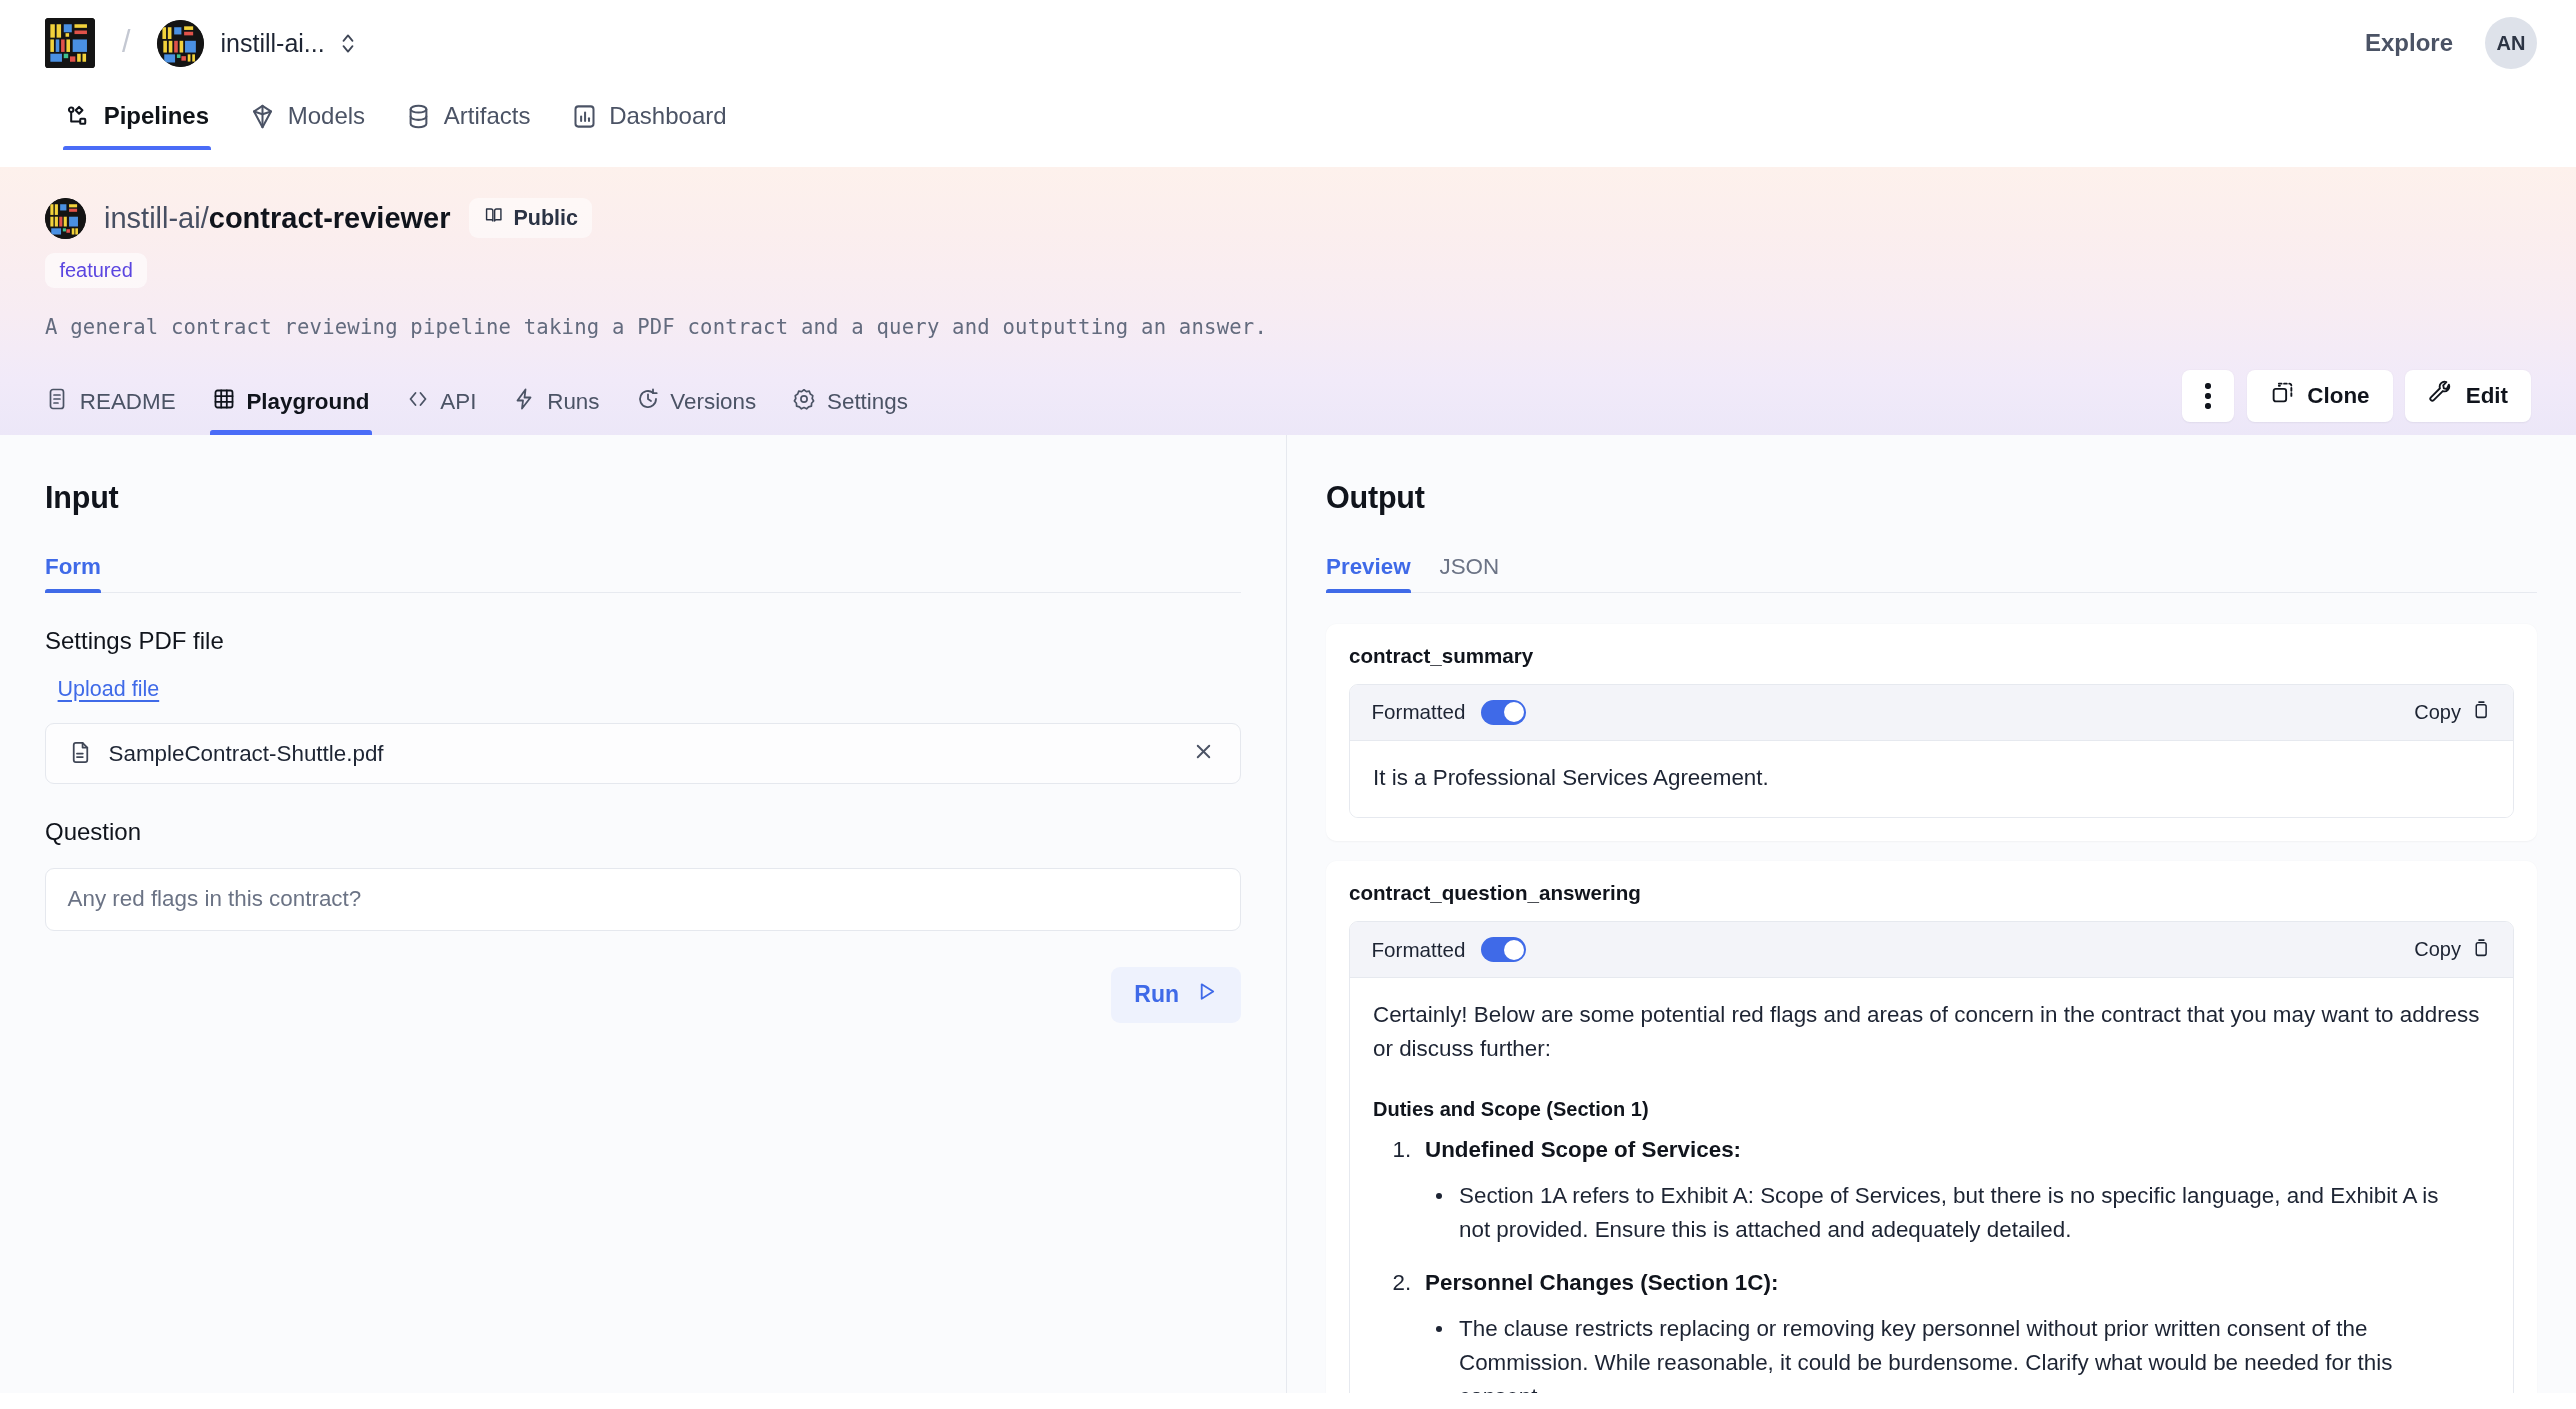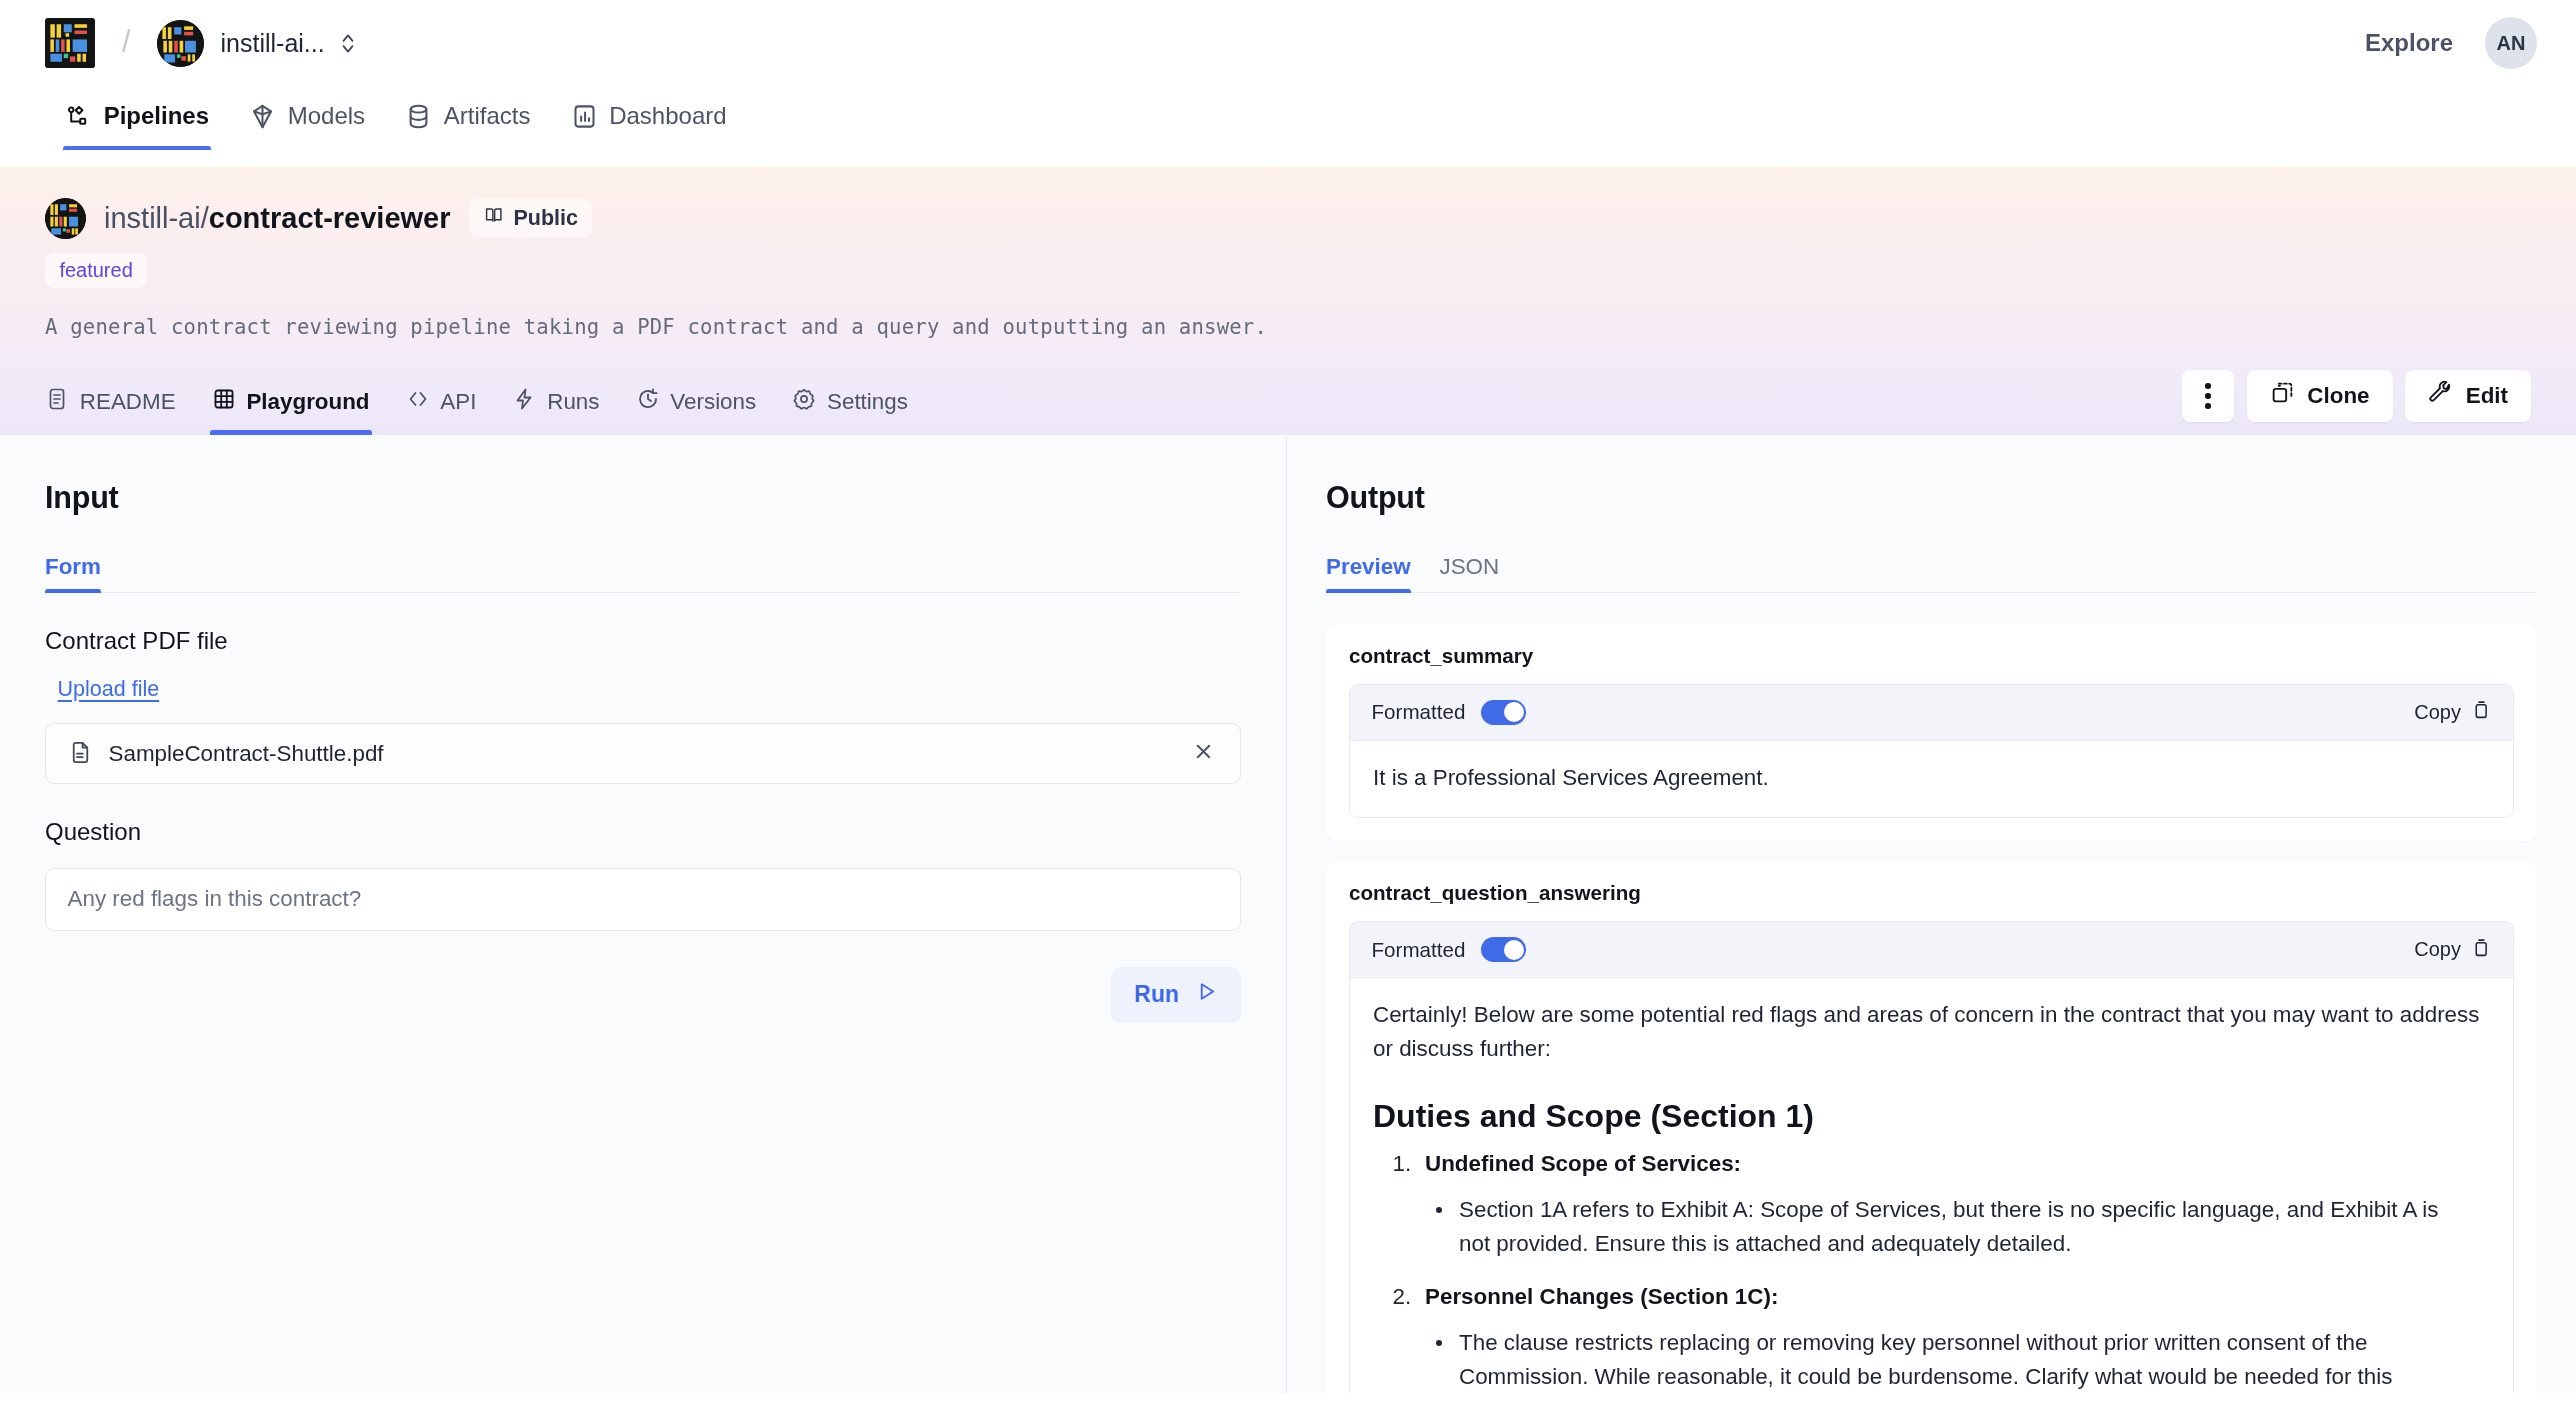--- a/index.html
+++ b/index.html
@@ -413,21 +413,21 @@
     color: #1d2433;
     cursor: pointer;
   }
   .out-body { padding: 20px 23px 23px 23px; background: #ffffff; }
   .out-text {
     font-size: 22.4px;
     color: #1d2433;
     line-height: 1.5;
   }
   .md-h3 {
-    font-size: 32px;
+    font-size: 20px;
     font-weight: 700;
     color: #10141c;
     margin: 32px 0 16px 0;
   }
   .md-ol { list-style: none; counter-reset: item; margin: 16px; padding: 0; }
   .md-ol > li {
     counter-increment: item;
     position: relative;
     padding-left: 36px;
     margin-bottom: 5.4px;
@@ -715,21 +715,21 @@
 
 <div class="split">
 
   <div class="pane-left">
     <div class="pane-title">Input</div>
 
     <div class="tabstrip">
       <div class="tab active">Form</div>
     </div>
 
-    <div class="field-label">Contract PDF file</div>
+    <div class="field-label">Settings PDF file</div>
 
     <div class="upload-link">Upload file</div>
 
     <div class="file-chip">
       <span>
         <svg width="25" height="25" viewBox="0 0 24 24" fill="none" stroke="#3f4656" stroke-width="1.7" stroke-linecap="round" stroke-linejoin="round">
           <path d="M14 2.8 H7.5 A2 2 0 0 0 5.5 4.8 V19.2 A2 2 0 0 0 7.5 21.2 H16.5 A2 2 0 0 0 18.5 19.2 V7.3 Z"></path>
           <path d="M14 2.8 V7.3 H18.5"></path>
           <path d="M8.6 13 H14.2"></path>
             <path d="M8.6 16.4 H14.2"></path>

